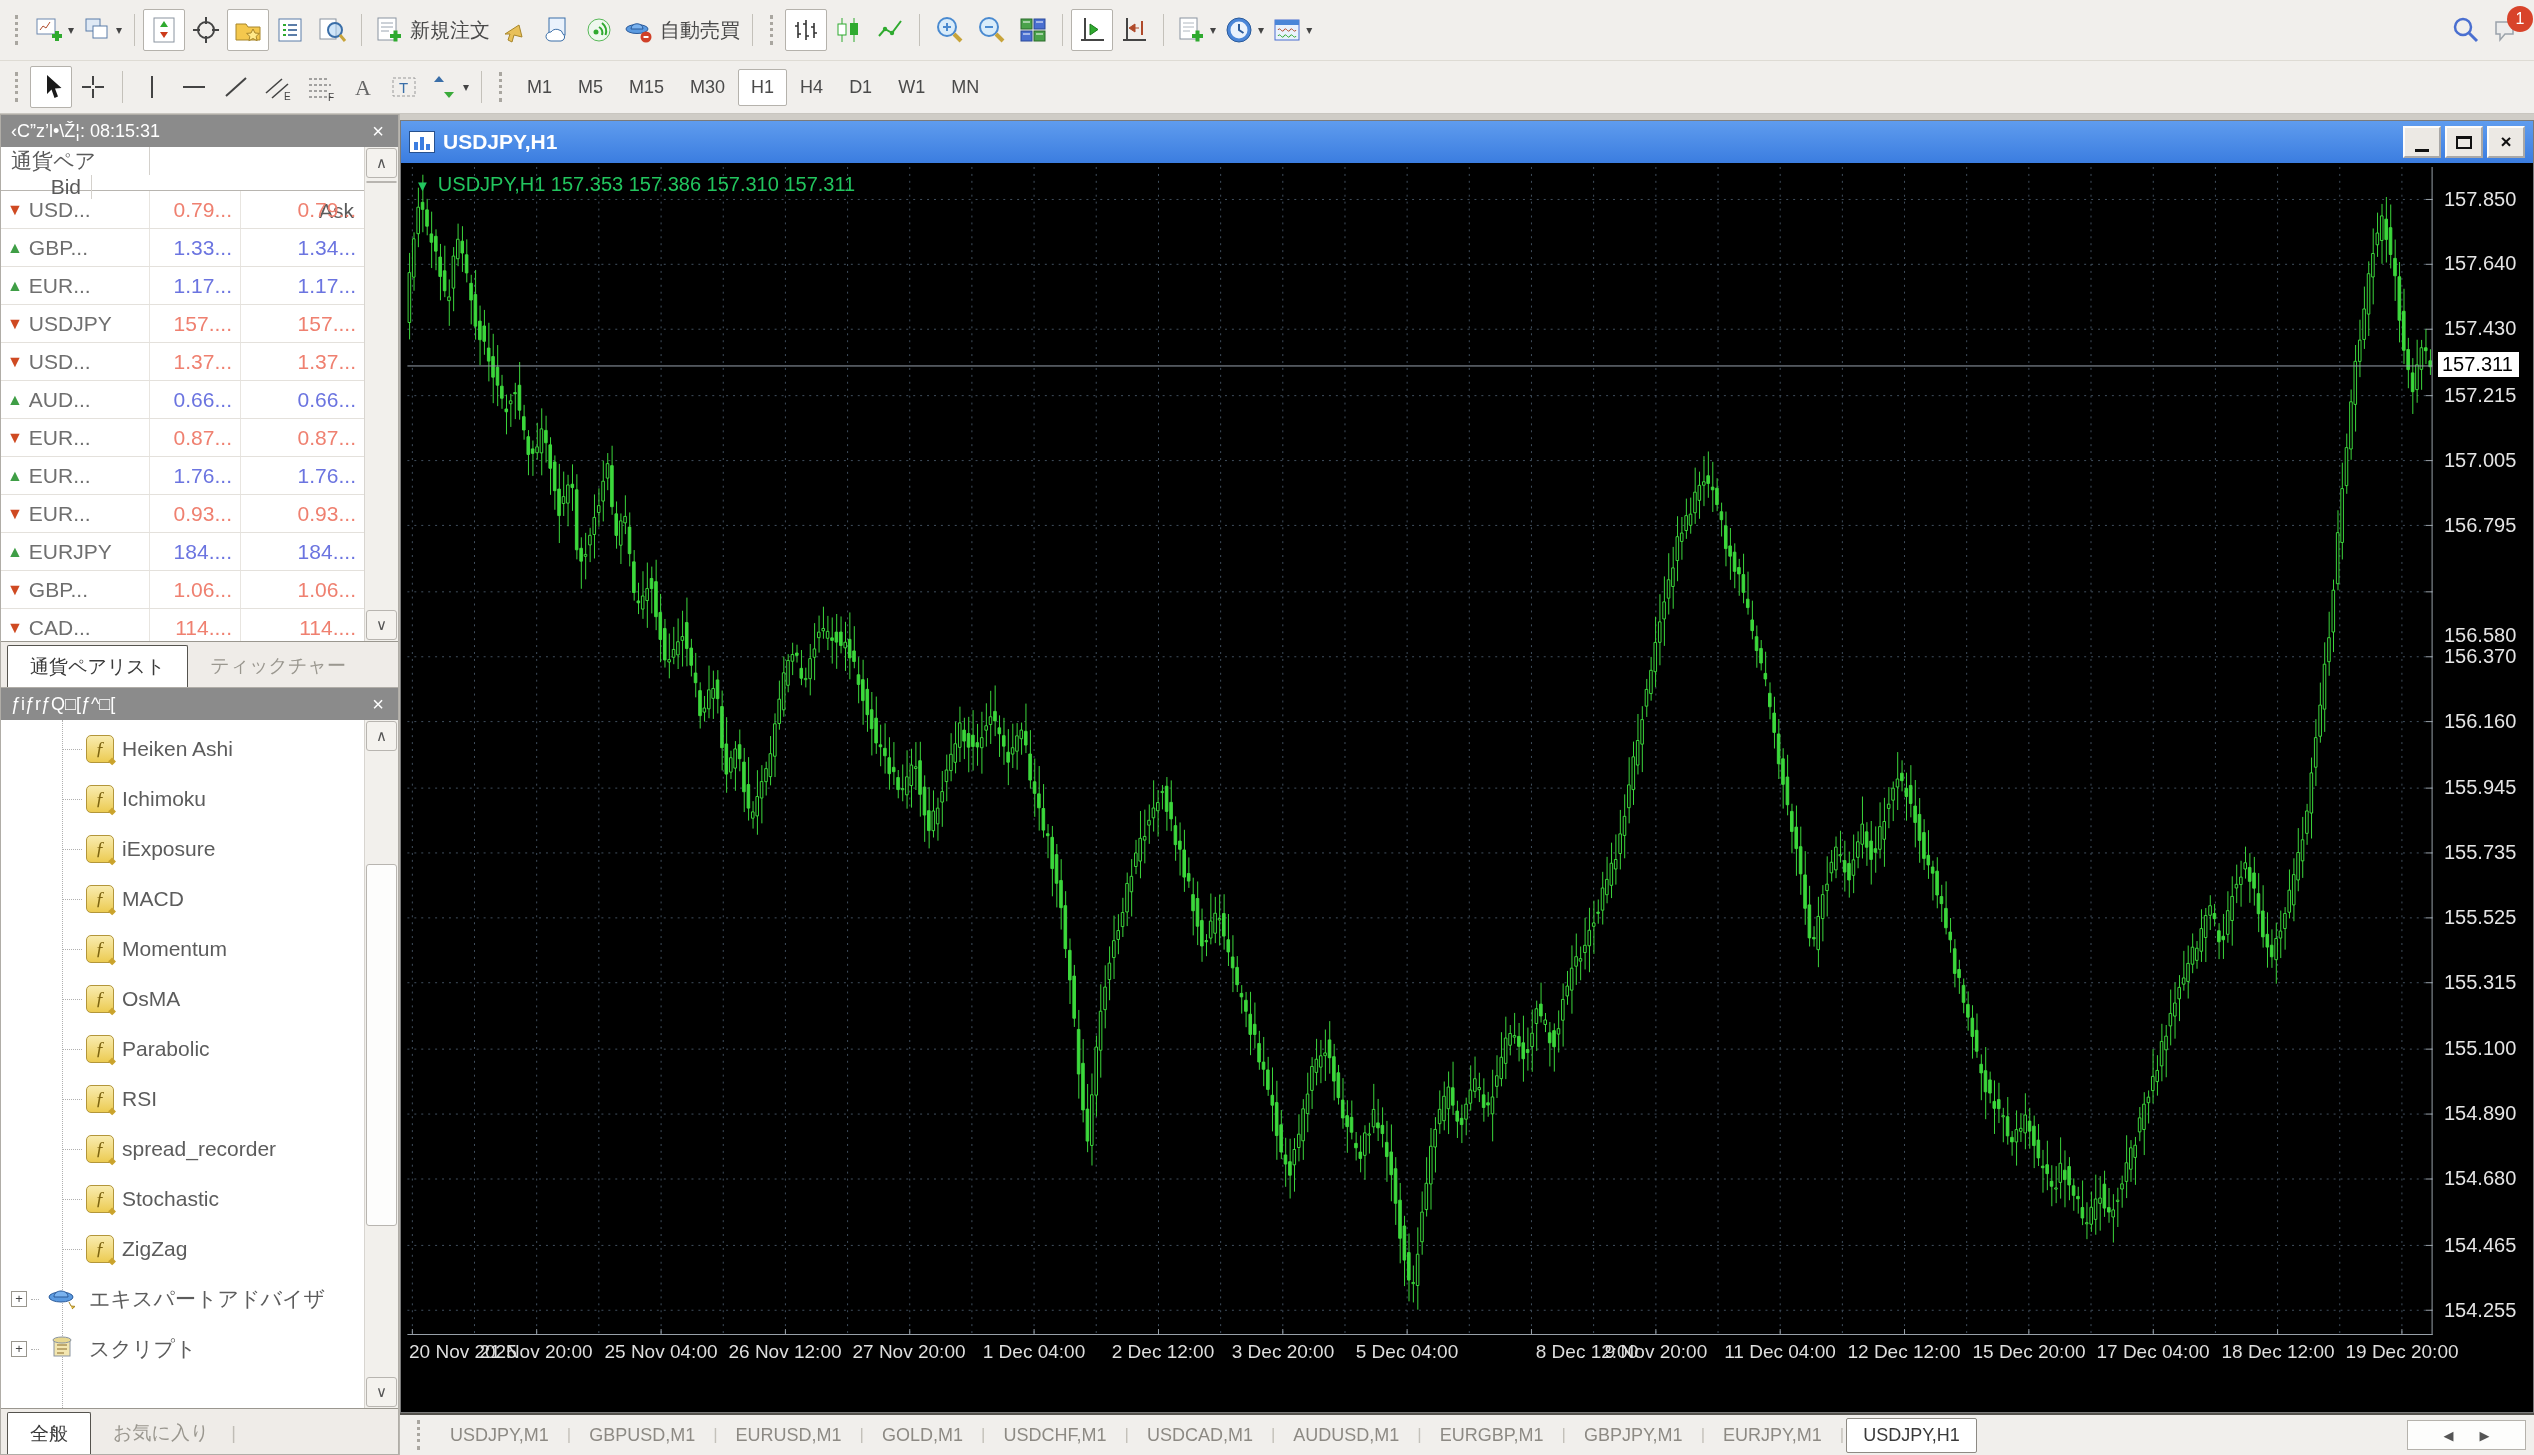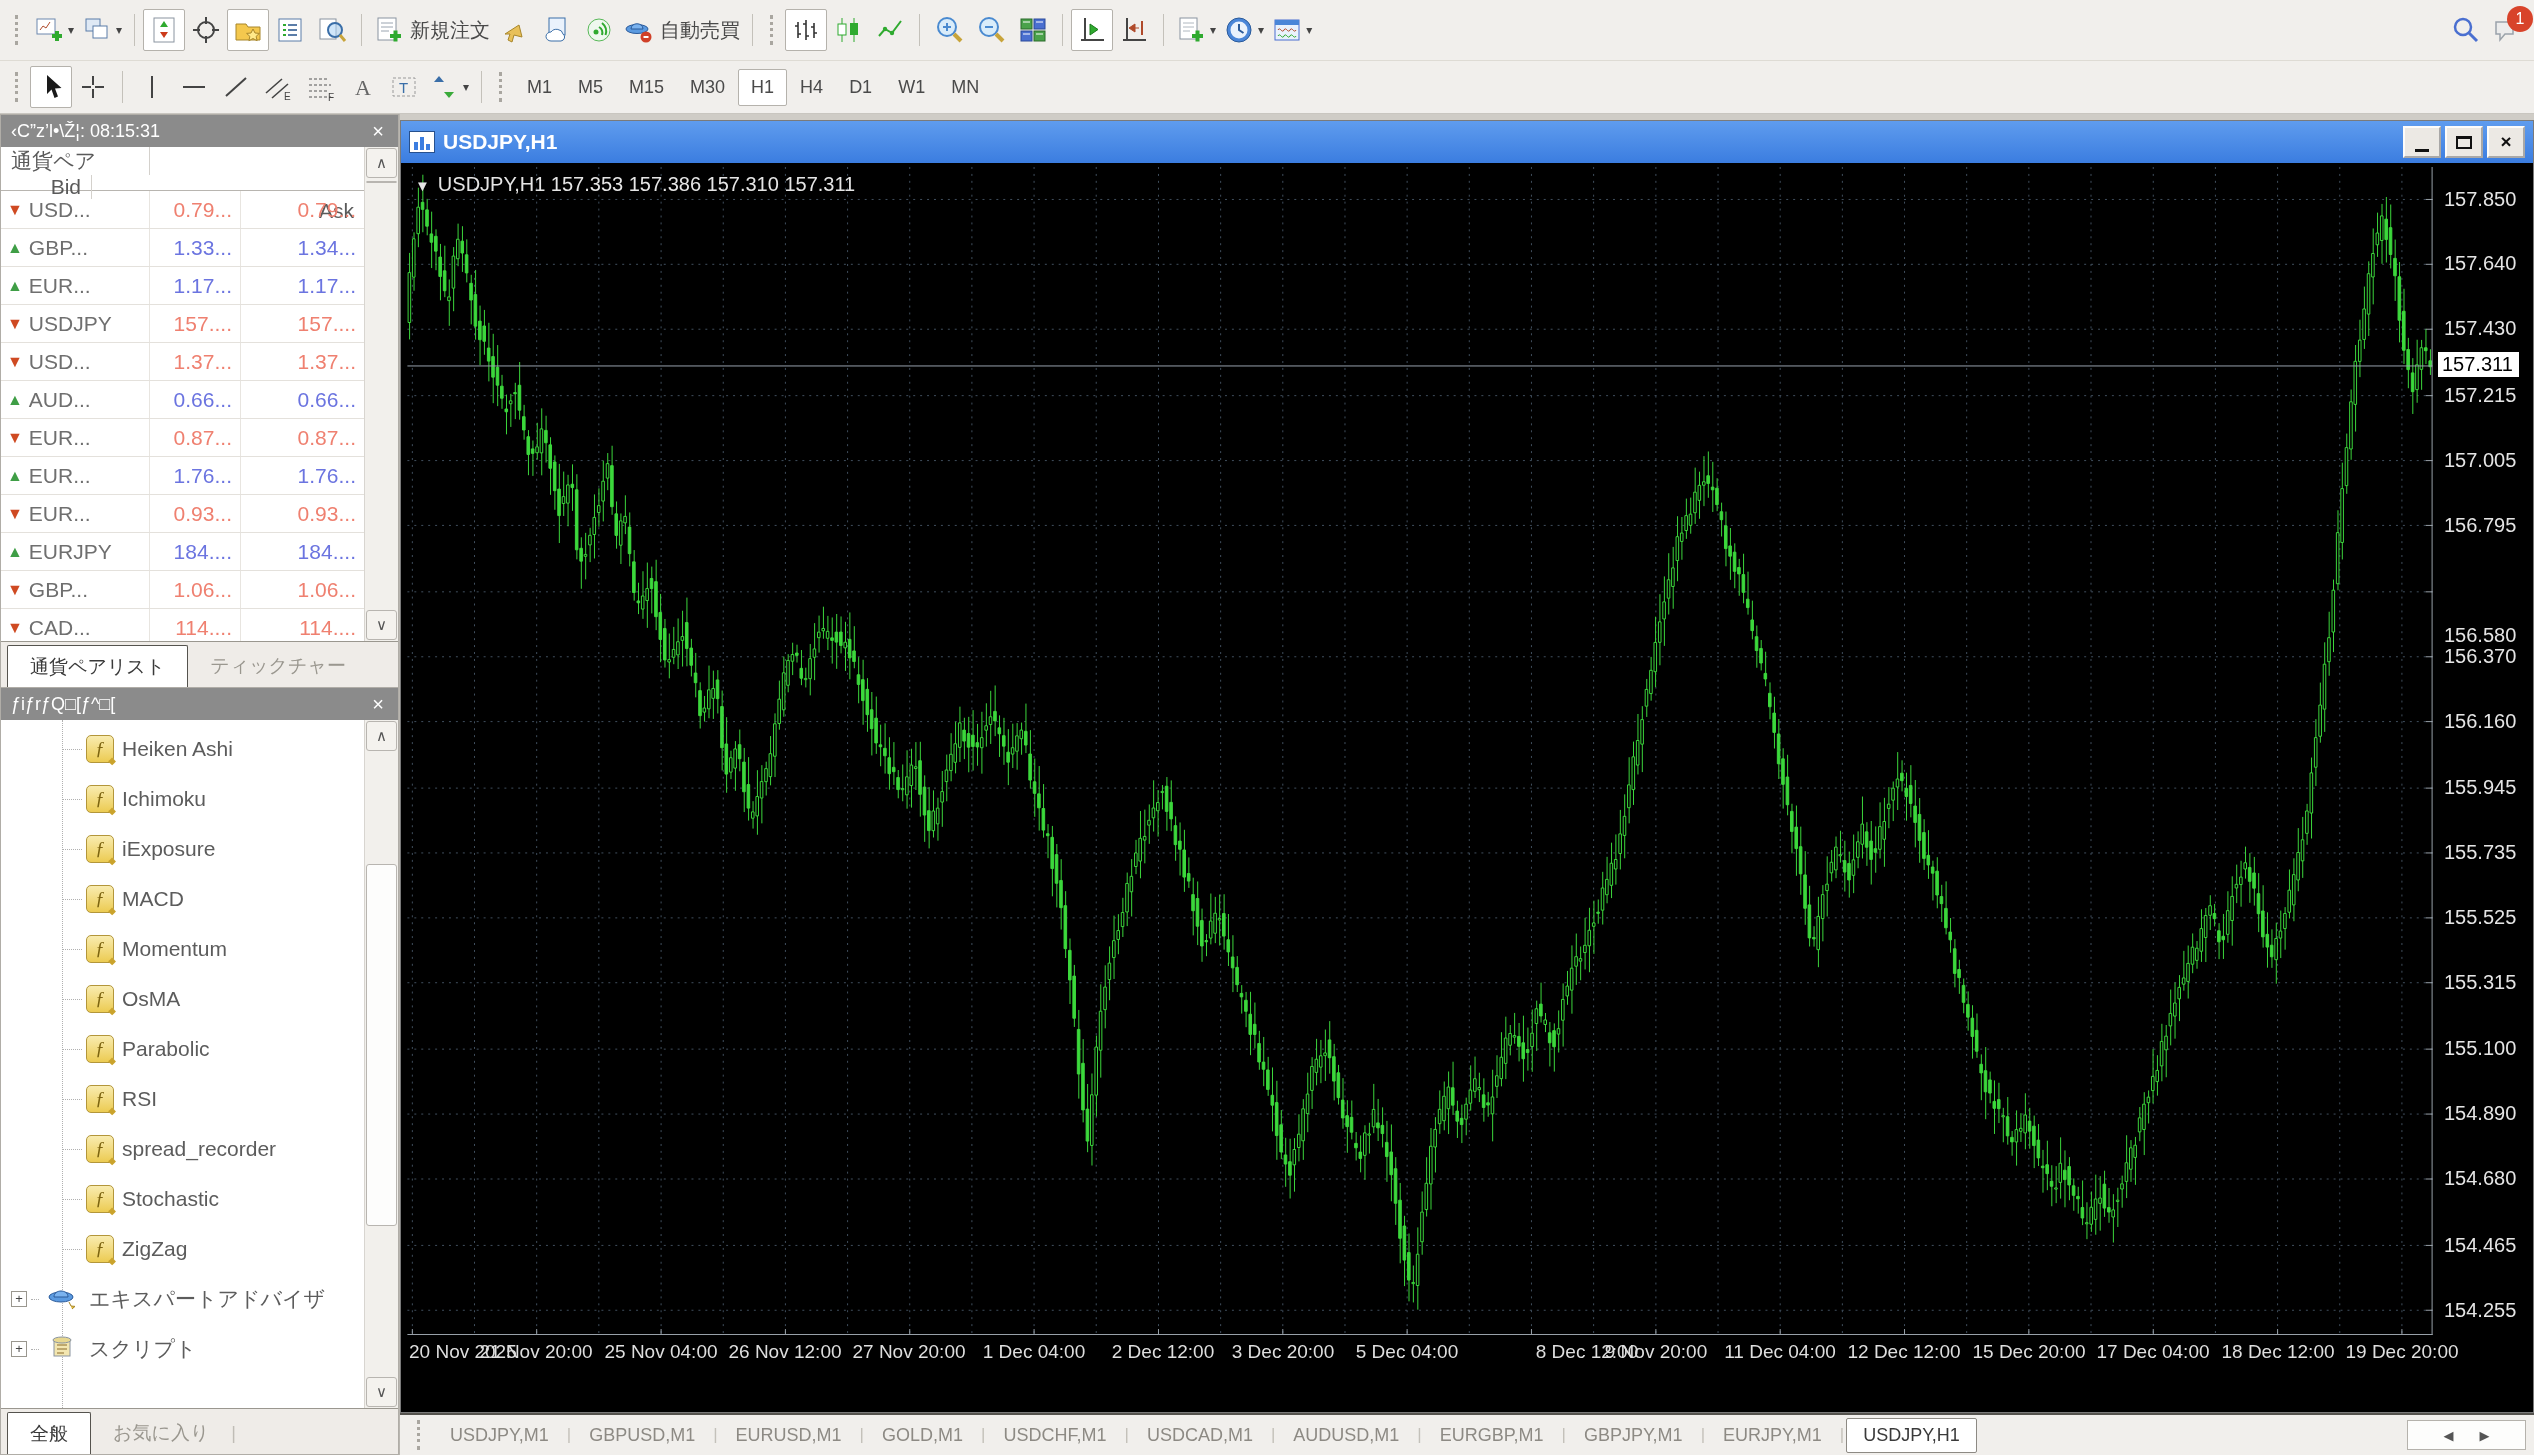--- a/index.html
+++ b/index.html
@@ -105,21 +105,21 @@
     margin-right:8px; display:flex; align-items:flex-end; justify-content:center; gap:2px; padding:2px; }
   .cticon i { display:block; width:4px; background:#3b7de0; }
   .chart-title .t { color:#fff; font-size:21px; font-weight:bold; }
   .winbtns { margin-left:auto; display:flex; gap:4px; }
   .wbtn { width:38px; height:32px; background:#ece9e4; border:2px outset #fdfcfa;
     display:flex; align-items:center; justify-content:center; color:#111; font-size:19px; font-weight:bold; }
   .wbtn .min { width:14px; height:3px; background:#111; margin-top:16px; }
   .wbtn .max { width:16px; height:13px; border:2px solid #111; border-top-width:3px; }
 
   .chart-body { flex:1; background:#000; position:relative; min-height:0; }
-  .ohlc-line { position:absolute; left:14px; top:10px; color:#e5e5e5; font-size:20px; z-index:5; white-space:nowrap; }
+  .ohlc-line { position:absolute; left:14px; top:10px; color:#22c55e; font-size:20px; z-index:5; white-space:nowrap; }
   .ohlc-line .arr { font-size:15px; margin-right:8px; }
   .paxis { position:absolute; top:4px; z-index:4; }
   .plabel { position:absolute; left:8px; color:#e4e4e4; font-size:20px; }
   .pticker { position:absolute; left:2px; background:#fff; color:#000; font-size:20px;
     padding:1px 6px 1px 4px; }
   .taxis { position:absolute; z-index:4; }
   .tlabel3 { position:absolute; color:#dedede; font-size:19px; white-space:nowrap; }
 
   .chart-tabs { height:42px; background:#f1efec; border-top:2px solid #55534e; display:flex;
     align-items:center; padding:0 8px; flex:none; gap:2px; }

